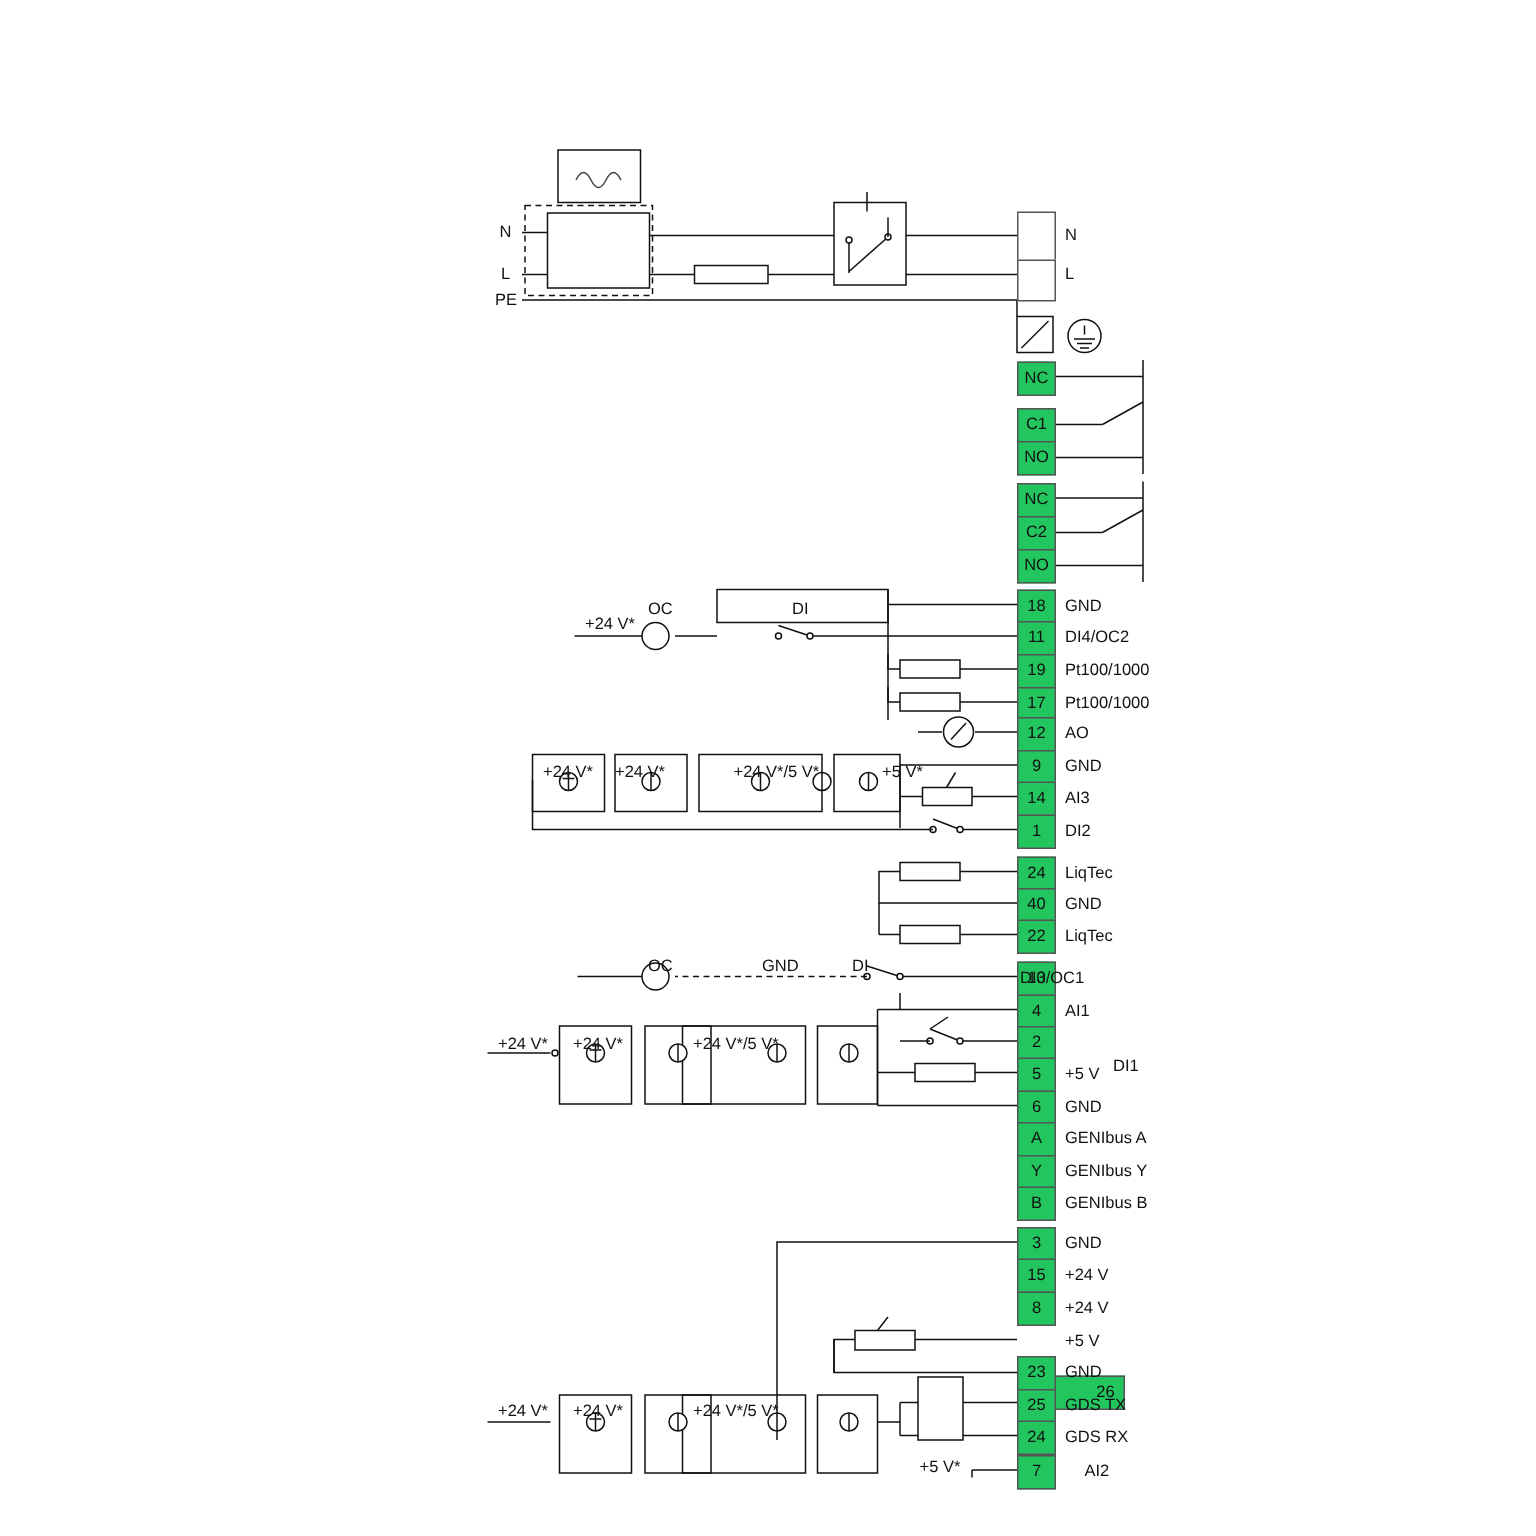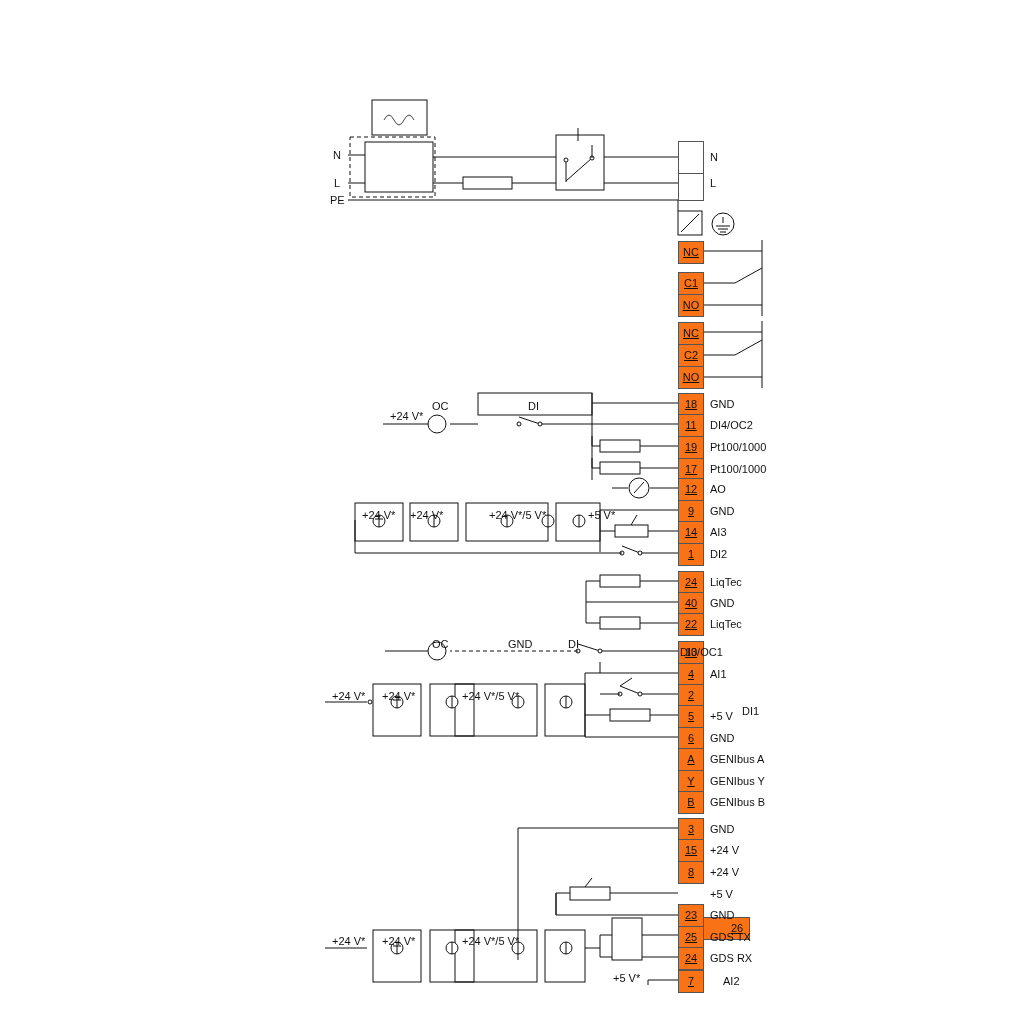--- a/index.html
+++ b/index.html
@@ -1,21 +1,21 @@
 <!DOCTYPE html>
 <html><head>
 <meta charset="utf-8">
 <style>
   html,body{margin:0;padding:0;background:#ffffff;}
   body{width:1024px;height:1024px;position:relative;overflow:hidden;
        font-family:"Liberation Sans", sans-serif;color:#1a1a1a;}
   #stage{position:absolute;left:0;top:0;width:1024px;height:1024px;}
   .lbl{position:absolute;font-size:11px;line-height:12px;color:#111;white-space:nowrap;}
-  .term{position:absolute;border:1px solid #555;background:#f97316;
-        font-size:11px;line-height:20px;text-align:center;color:#111;text-decoration:underline;}
+  .term{position:absolute;border:1px solid #555;background:#22c55e;
+        font-size:11px;line-height:20px;text-align:center;color:#111;}
   .plain{position:absolute;border:1px solid #555;background:#fff;}
   svg{position:absolute;left:0;top:0;width:1024px;height:1024px;overflow:visible;}
   .ln{stroke:#111;stroke-width:1;fill:none;}
   .lnd{stroke:#111;stroke-width:1;fill:none;stroke-dasharray:4 3;}
   .thin{stroke:#444;stroke-width:1;fill:none;}
   .circ{fill:#fff;stroke:#111;stroke-width:1;}
   .res{fill:#fff;stroke:#111;stroke-width:1;}
 </style>
 </head>
 <body>

